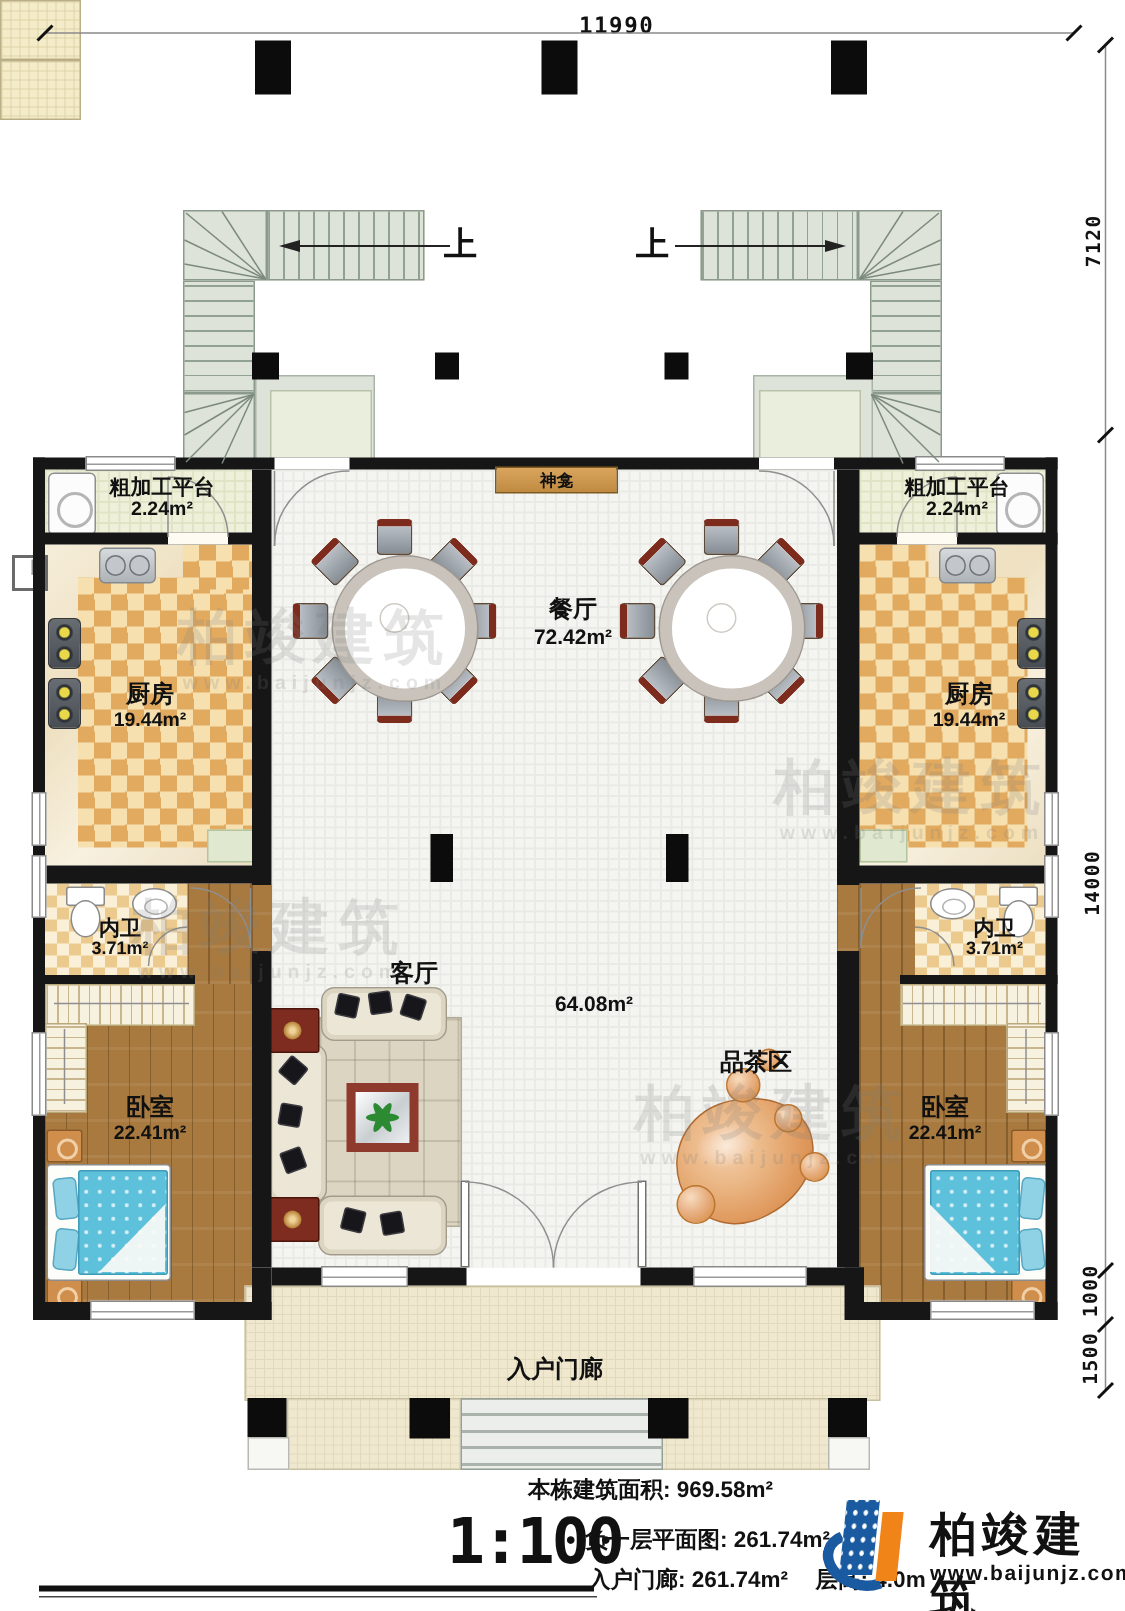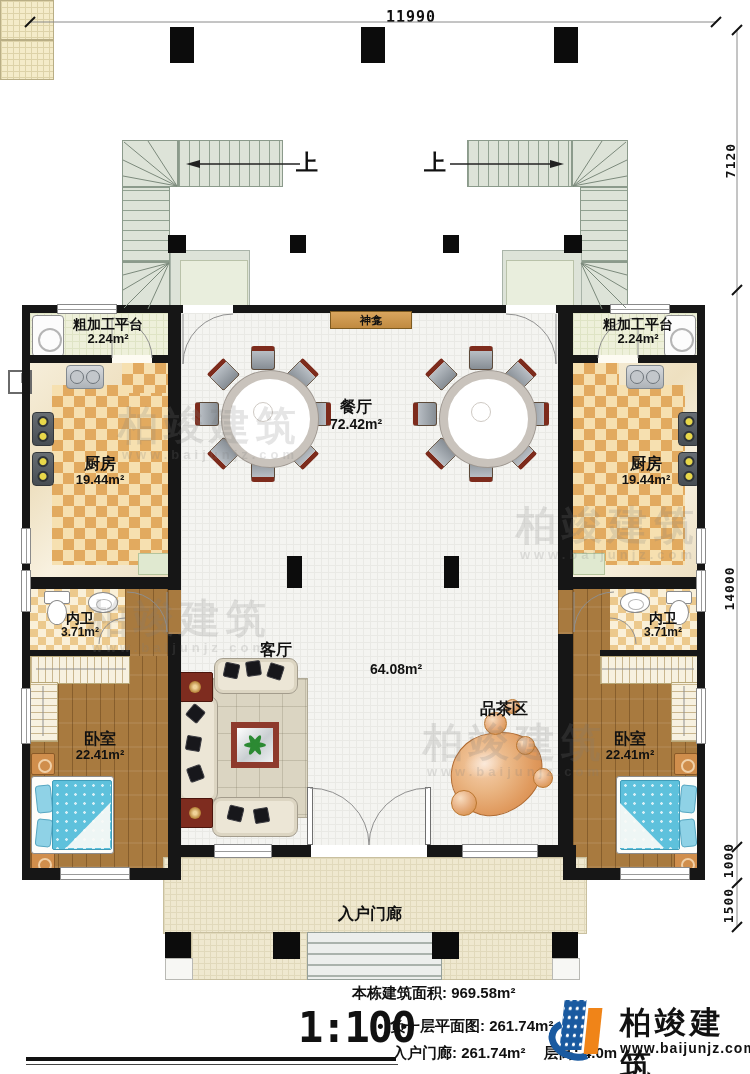--- a/index.html
+++ b/index.html
@@ -415,21 +415,21 @@
       <div class="rarea">2.24m²</div>
   </div>
   <div class="rlabel lab" style="left:100px;top:455px">
     <div class="rname" style="font-size:16px">厨房</div>
       <div class="rarea">19.44m²</div>
   </div>
   <div class="rlabel lab" style="left:646px;top:455px">
     <div class="rname" style="font-size:16px">厨房</div>
       <div class="rarea">19.44m²</div>
   </div>
-  <div class="rlabel lab" style="left:356px;top:398px">
+  <div class="rlabel lab" style="left:382px;top:398px">
     <div class="rname" style="font-size:16px">餐厅</div>
       <div class="rarea" style="font-size:14px">72.42m²</div>
   </div>
   <div class="rlabel lab" style="left:396px;top:661px">
     <div class="rarea" style="font-size:14px">64.08m²</div>
   </div>
   <div class="rlabel lab" style="left:276px;top:641px">
     <div class="rname" style="font-size:16px">客厅</div>
   </div>
   <div class="rlabel lab" style="left:504px;top:700px">

